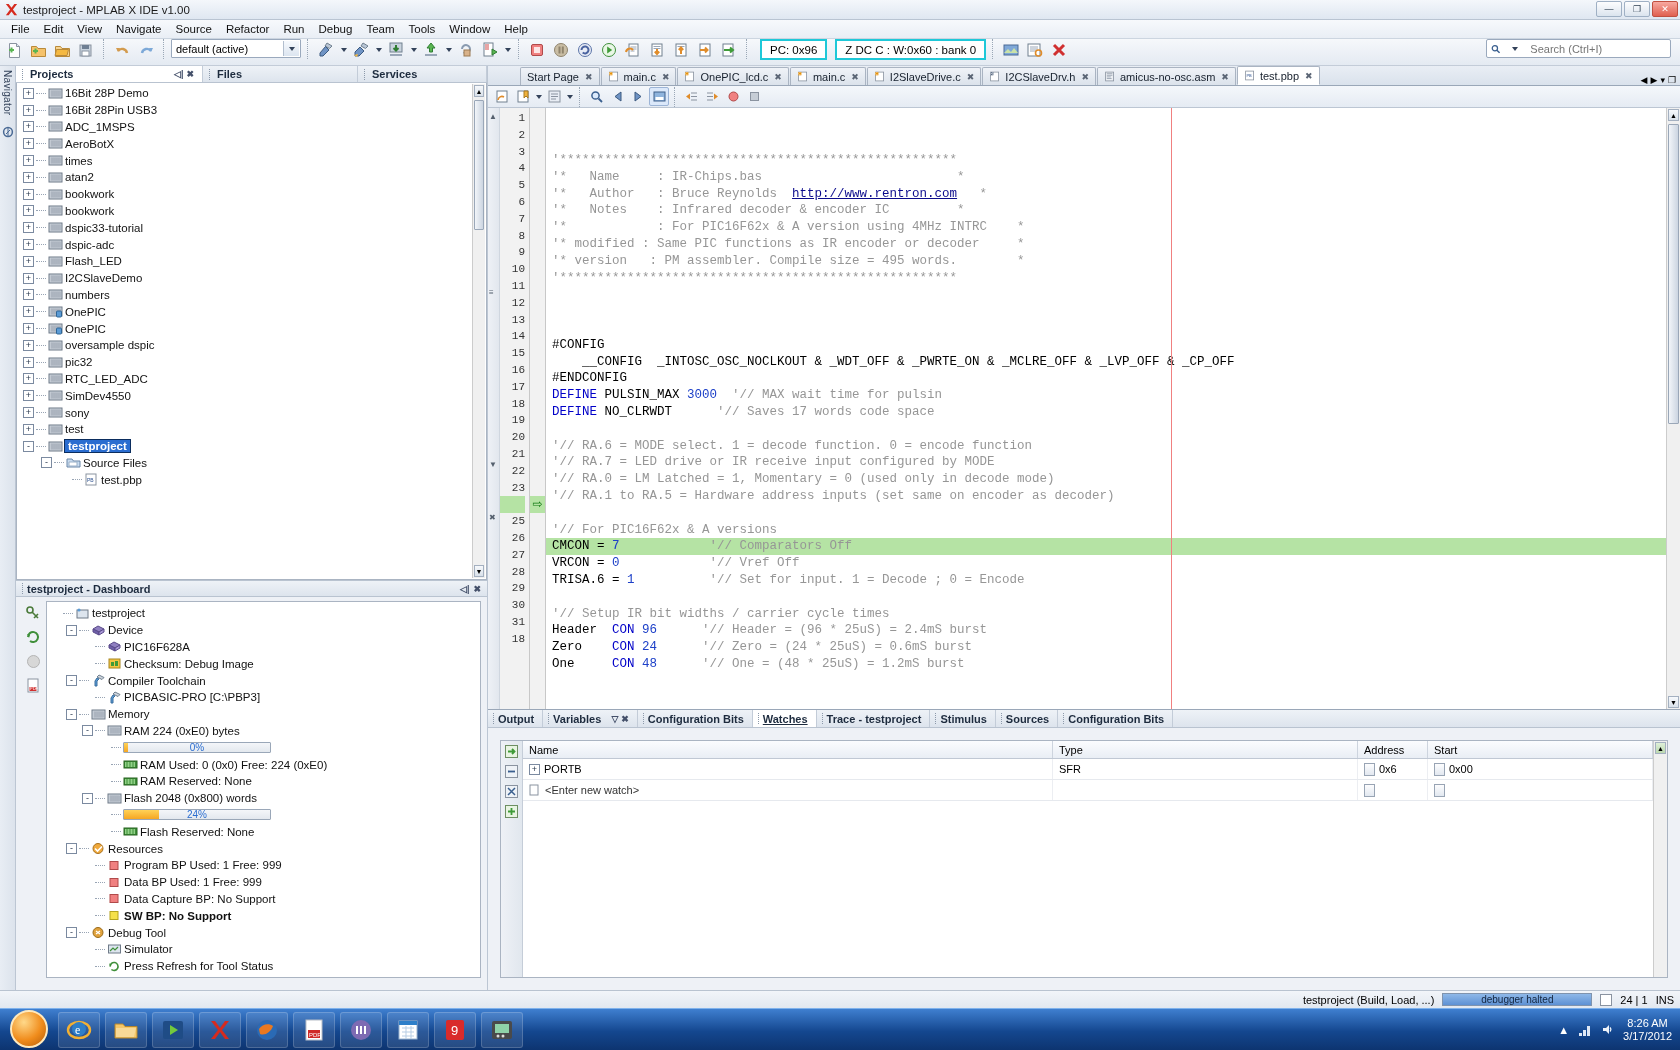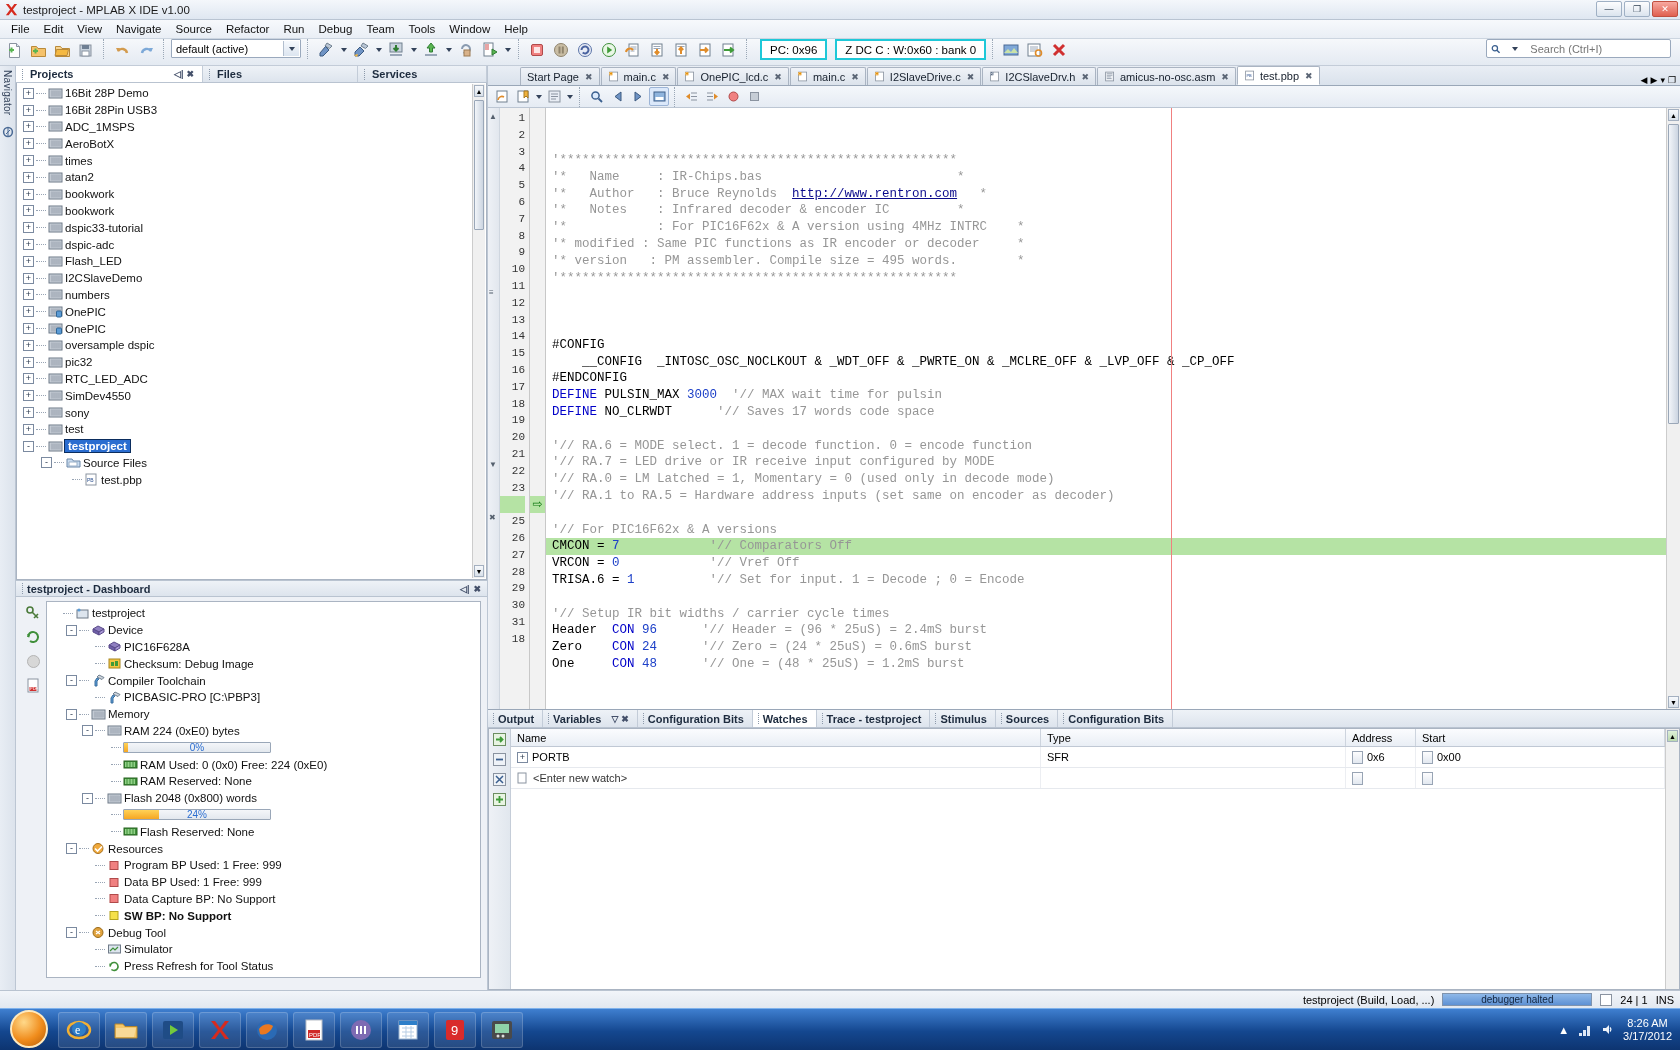--- a/index.html
+++ b/index.html
@@ -147,25 +147,25 @@
   .lnk { color:#0b0b8c; text-decoration:underline; }
   .ed-vscroll { width:14px; background:#f0f0f0; border-left:1px solid #ccc; position:relative; flex:0 0 auto;}
   .pcarrow { color:#117a11; font-size:12px; line-height:16.8px; text-align:center; }
 
   
   .bottom { height:280px; display:flex; flex-direction:column; background:#eef1f6; }
   .btabs { height:18px; display:flex; background:linear-gradient(#eef2f7,#dde4ed);
      border-bottom:1px solid #b9c3d0; }
   .btab { display:flex; align-items:center; font-size:11px; color:#1d2b3e; font-weight:bold;
      padding:0 8px 0 5px; border-right:1px solid #c3ccd8; white-space:nowrap; }
-  .btab.active { background:#fff; }
+  .btab.active { background:#fff;text-decoration:underline; }
   .btab .grip { border-left:1px dotted #8c99aa; height:11px; margin-right:4px; }
   .btab .tools { margin-left:10px; display:flex; gap:3px; font-size:9px; color:#44506a; }
 
-  .watch { flex:1; display:flex; background:#fff; border:1px solid #aab4c2; margin:0;
+  .watch { flex:1; display:flex; background:#fff; border:1px solid #aab4c2; margin:12px;
      min-height:0; }
   .watchside { width:22px; background:linear-gradient(90deg,#eef1f6,#e1e7ee);
      border-right:1px solid #c5cdd8; display:flex; flex-direction:column; align-items:center;
      gap:5px; padding-top:3px; }
   .watchmain { flex:1; display:flex; flex-direction:column; min-width:0; }
   .wh { height:18px; display:flex; background:linear-gradient(#fbfcfe,#e9eef5);
      border-bottom:1px solid #c0c8d4; font-size:11px; align-items:center; }
   .wh > div { border-right:1px solid #cdd4de; height:100%; display:flex; align-items:center;
      padding-left:6px; }
   .wrow { height:21px; display:flex; align-items:center; font-size:11px;

